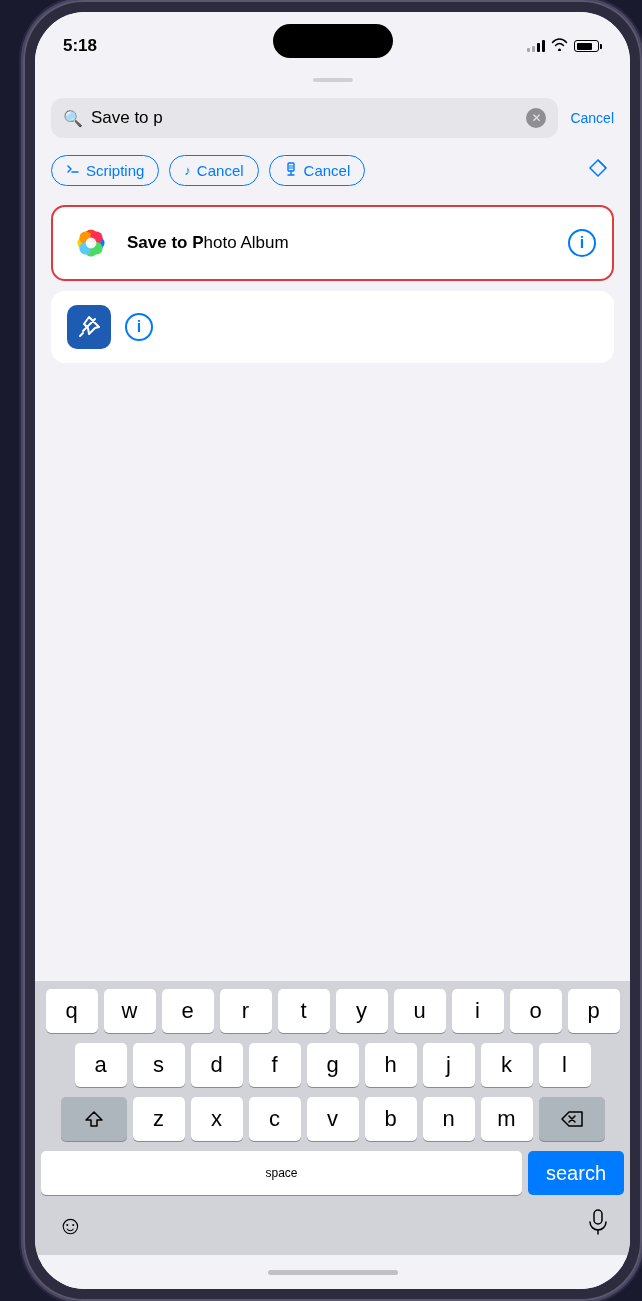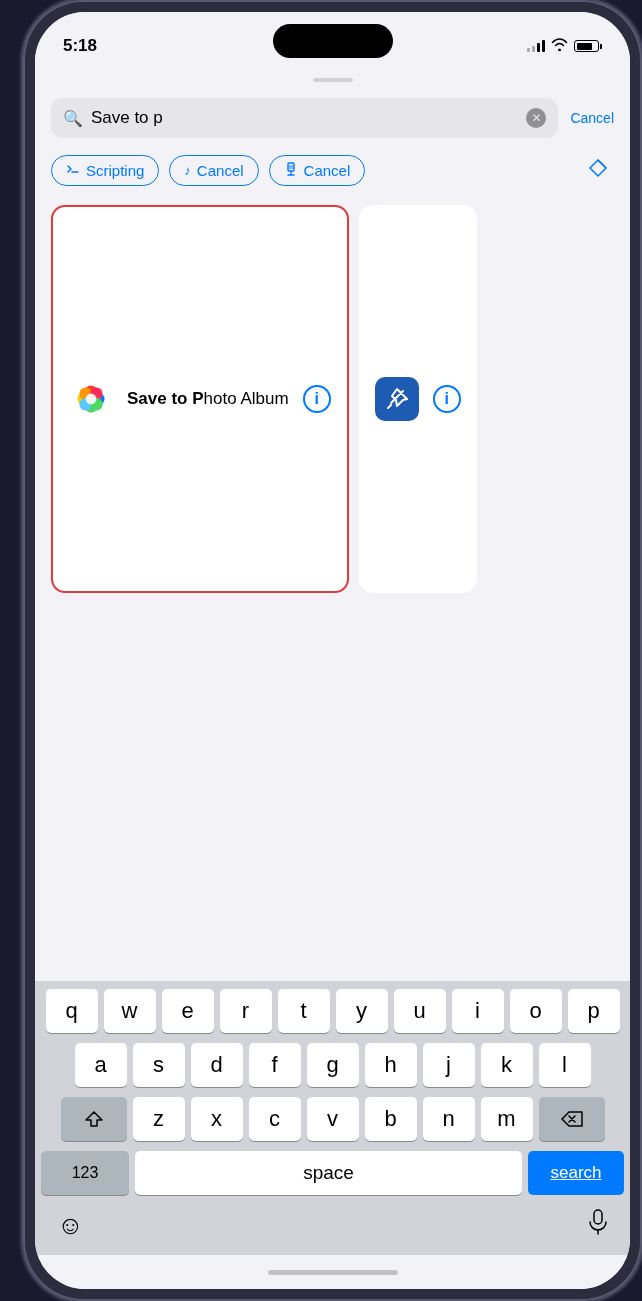--- a/index.html
+++ b/index.html
@@ -252,21 +252,21 @@
       padding: 6px;
     }
     .location-chip .chip-icon {
       font-size: 20px;
     }
 
     
     .results-container {
       flex: 1;
       display: flex;
-      flex-direction: row;
+      flex-direction: column;
       gap: 10px;
       overflow: hidden;
     }
 
     .result-item {
       background: #fff;
       border-radius: 14px;
       padding: 14px 16px;
       display: flex;
       align-items: center;
@@ -413,41 +413,40 @@
       user-select: none;
     }
 
     .kb-key-space {
       background: #fff;
       border-radius: 5px;
       height: 44px;
       display: flex;
       align-items: center;
       justify-content: center;
-      font-size: 19px;
+      font-size: 12px;
       color: #000;
       cursor: pointer;
       box-shadow: 0 1px 0 #898a8d;
       flex: 1;
       user-select: none;
     }
 
     .kb-key-search {
       background: #007aff;
       border-radius: 5px;
       height: 44px;
       display: flex;
       align-items: center;
       justify-content: center;
-      font-size: 17px;
+      font-size: 20px;
       color: #fff;
       cursor: pointer;
       width: 96px;
       user-select: none;
-      text-decoration: underline;
     }
 
     .kb-extras {
       display: flex;
       justify-content: space-between;
       align-items: center;
       padding: 6px 16px 10px;
     }
 
     .kb-emoji {
@@ -647,21 +646,20 @@
         <div class="kb-key">m</div>
         <div class="kb-key special backspace">
           <svg width="22" height="16" viewBox="0 0 22 16" fill="none">
             <path d="M8 1L1 8l7 7h13V1H8z" stroke="#000" stroke-width="1.5" fill="none" stroke-linejoin="round"></path>
             <path d="M14 5l-6 6M8 5l6 6" stroke="#000" stroke-width="1.5" stroke-linecap="round"></path>
           </svg>
         </div>
       </div>
 
       <div class="kb-bottom-row">
-        <div class="kb-key-123">123</div>
         <div class="kb-key-space">space</div>
         <div class="kb-key-search">search</div>
       </div>
 
       <div class="kb-extras">
         <span class="kb-emoji">☺</span>
         <span class="kb-mic">
           <svg width="20" height="26" viewBox="0 0 20 26" fill="none">
             <rect x="6" y="1" width="8" height="14" rx="4" stroke="#000" stroke-width="1.5" fill="none"></rect>
             <path d="M2 13c0 4.4 3.6 8 8 8s8-3.6 8-8" stroke="#000" stroke-width="1.5" stroke-linecap="round" fill="none"></path>

